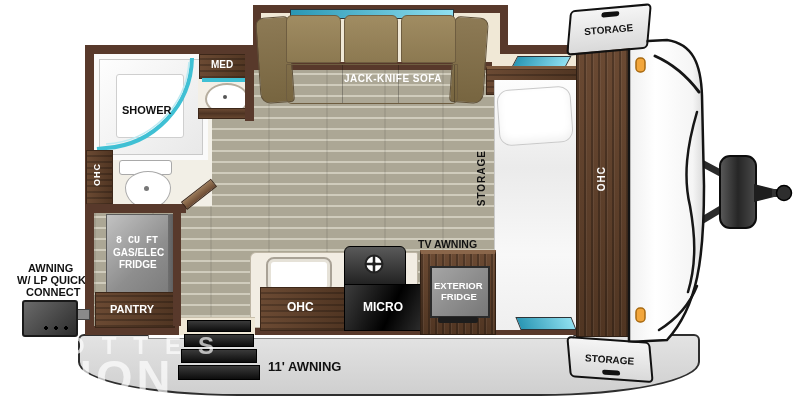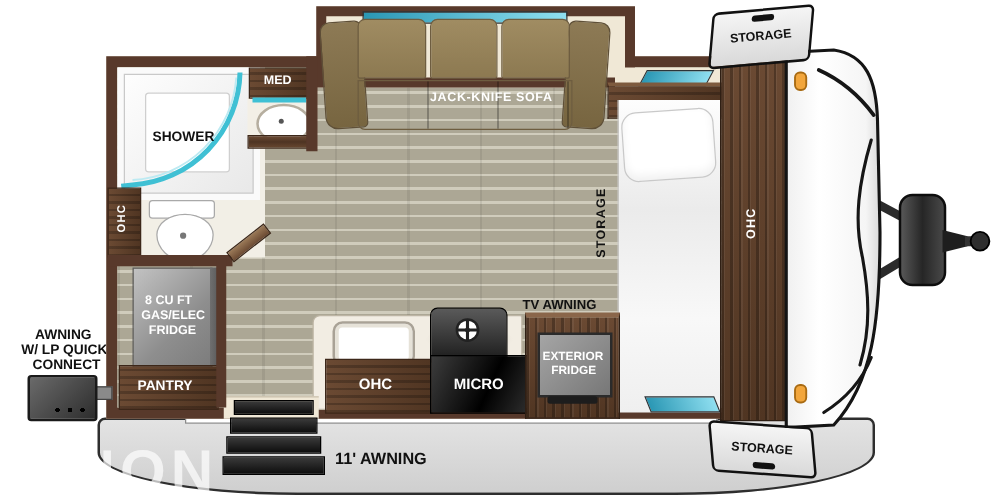--- a/index.html
+++ b/index.html
@@ -66,21 +66,21 @@
               border-radius:50% 50% 50% 50% / 44% 44% 56% 56%;z-index:6;"></div>
   <div class="abs" style="left:144px;top:186px;width:5px;height:5px;background:#777;border-radius:50%;z-index:7;"></div>
 
   <div class="abs wall" style="left:86px;top:204px;width:100px;height:9px;z-index:6;"></div>
   <div class="abs" style="left:184px;top:201px;width:36px;height:8px;background:linear-gradient(180deg,#9b7a58,#6b4a33);
               border:1px solid #3c2719;transform:rotate(-38deg);transform-origin:left center;z-index:6;"></div>
 
   <div class="abs" style="left:106px;top:214px;width:62px;height:78px;background:linear-gradient(135deg,#c2c2c2,#8e8e8e 60%,#7c7c7c);
               border:1px solid #5c5c5c;z-index:6;"></div>
   <div class="abs" style="left:168px;top:214px;width:12px;height:78px;background:linear-gradient(90deg,#6f6f6f,#4a4a4a);z-index:6;"></div>
-  <div class="wlbl" style="left:116px;top:235px;font-size:10px;z-index:7;">8 CU FT</div>
+  <div class="wlbl" style="left:116px;top:235px;font-size:10px;z-index:7;font-family:Liberation Mono, monospace;">8 CU FT</div>
   <div class="wlbl" style="left:113px;top:247px;font-size:10px;z-index:7;">GAS/ELEC</div>
   <div class="wlbl" style="left:119px;top:259px;font-size:10px;z-index:7;">FRIDGE</div>
   <div class="abs wood wood-grain-h" style="left:95px;top:292px;width:78px;height:34px;border:1px solid #3c2719;z-index:6;"></div>
   <div class="wlbl" style="left:110px;top:303px;font-size:11px;z-index:7;">PANTRY</div>
   <div class="abs wall" style="left:173px;top:208px;width:8px;height:118px;z-index:6;"></div>
 
   <div class="lbl" style="left:28px;top:262px;font-size:11px;">AWNING</div>
   <div class="lbl" style="left:17px;top:274px;font-size:11px;text-align:right;">W/ LP QUICK</div>
   <div class="lbl" style="left:26px;top:286px;font-size:11px;">CONNECT</div>
   <div class="abs" style="left:70px;top:309px;width:18px;height:9px;background:#8a8a8a;border:1px solid #444;z-index:4;"></div>
@@ -190,15 +190,16 @@
 
   <div class="abs flap" style="left:568px;top:7px;width:78px;height:41px;transform:rotate(-5deg) skewX(-10deg);z-index:10;">
     <span class="handle" style="top:3px;"></span>
     <span style="font-size:10px;font-weight:bold;color:#111;transform:skewX(10deg);">STORAGE</span>
   </div>
   <div class="abs flap" style="left:568px;top:339px;width:80px;height:37px;transform:rotate(4deg) skewX(9deg);z-index:10;">
     <span class="handle" style="bottom:3px;"></span>
     <span style="font-size:10px;font-weight:bold;color:#111;transform:skewX(-9deg);">STORAGE</span>
   </div>
 
+  <div class="wm" style="left:66px;top:332px;font-size:24px;letter-spacing:17px;">OTTES</div>
   <div class="wm" style="left:58px;top:349px;font-size:47px;letter-spacing:4px;">NON</div>
 
 </div>
 
 </body></html>

